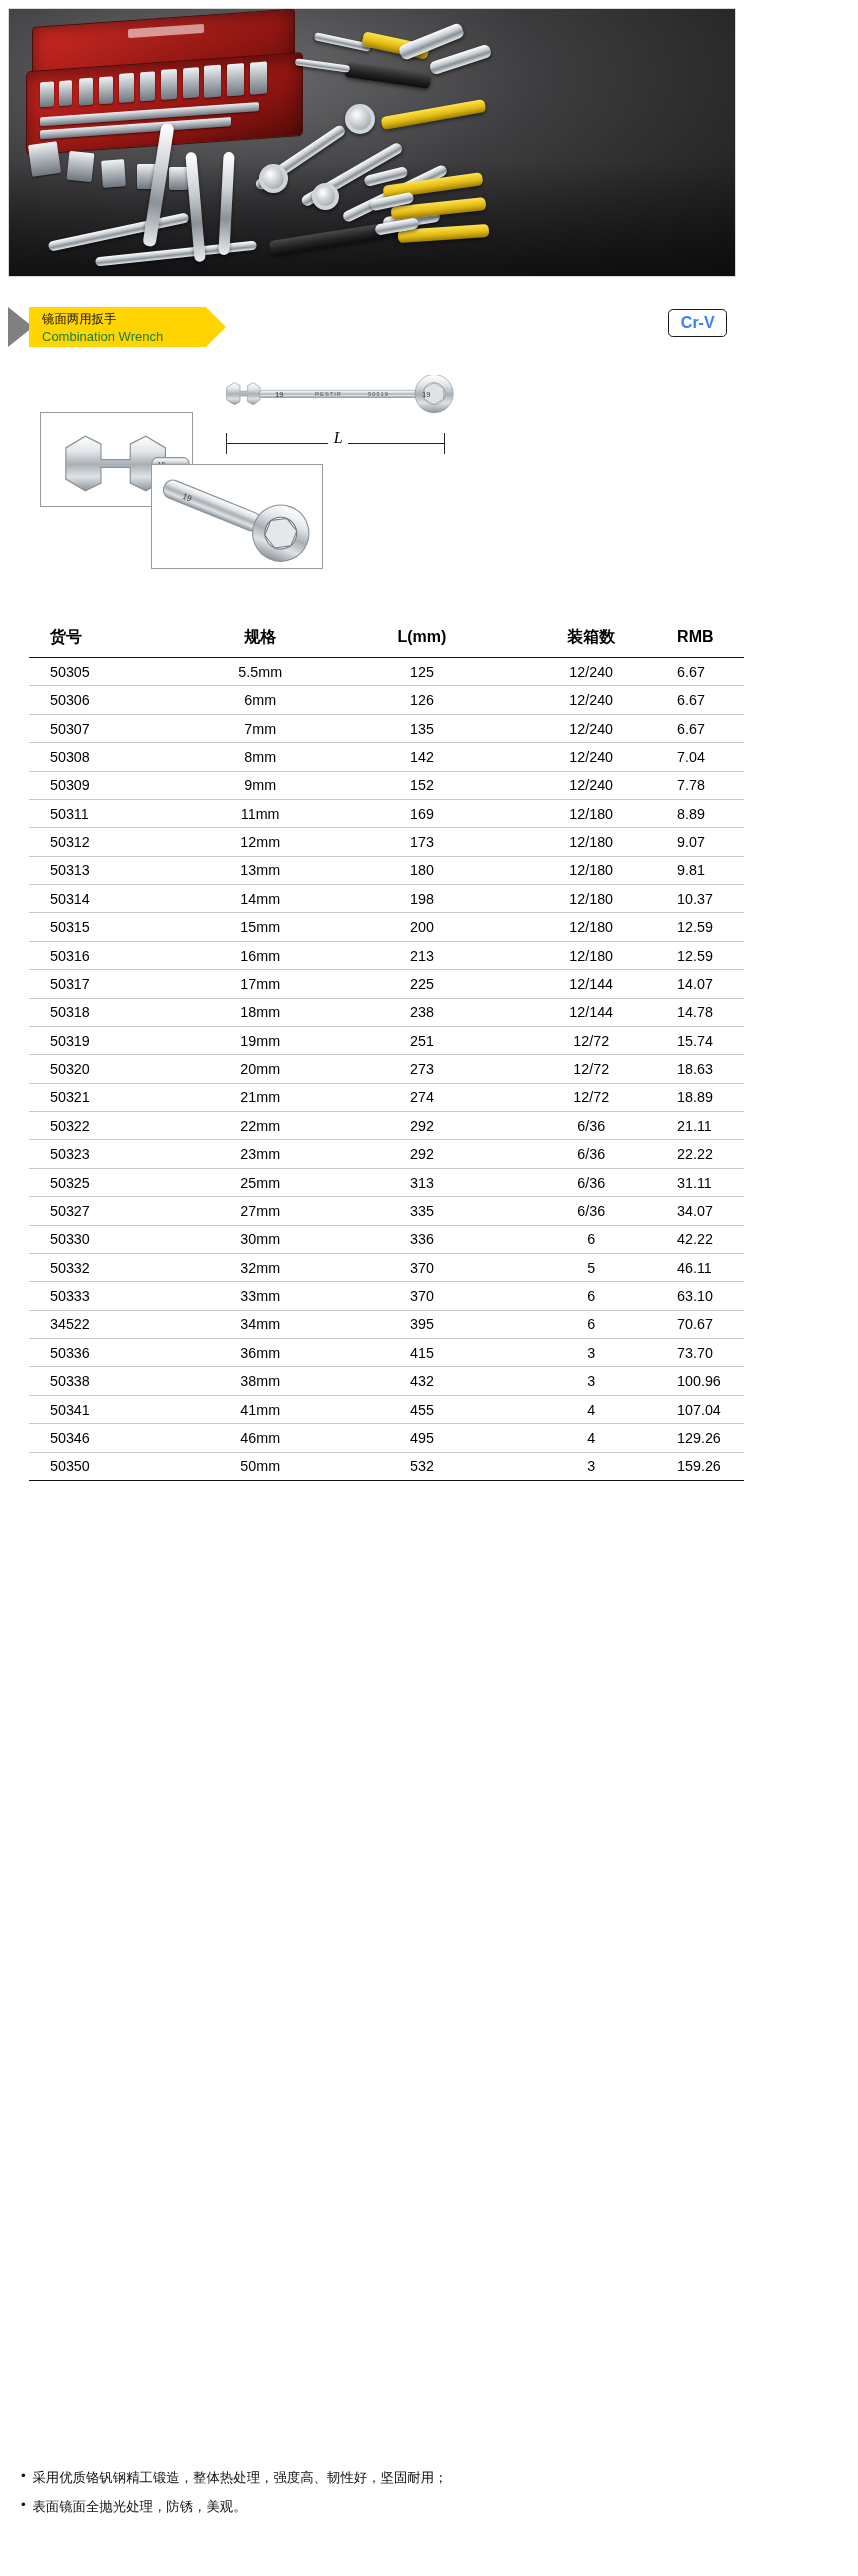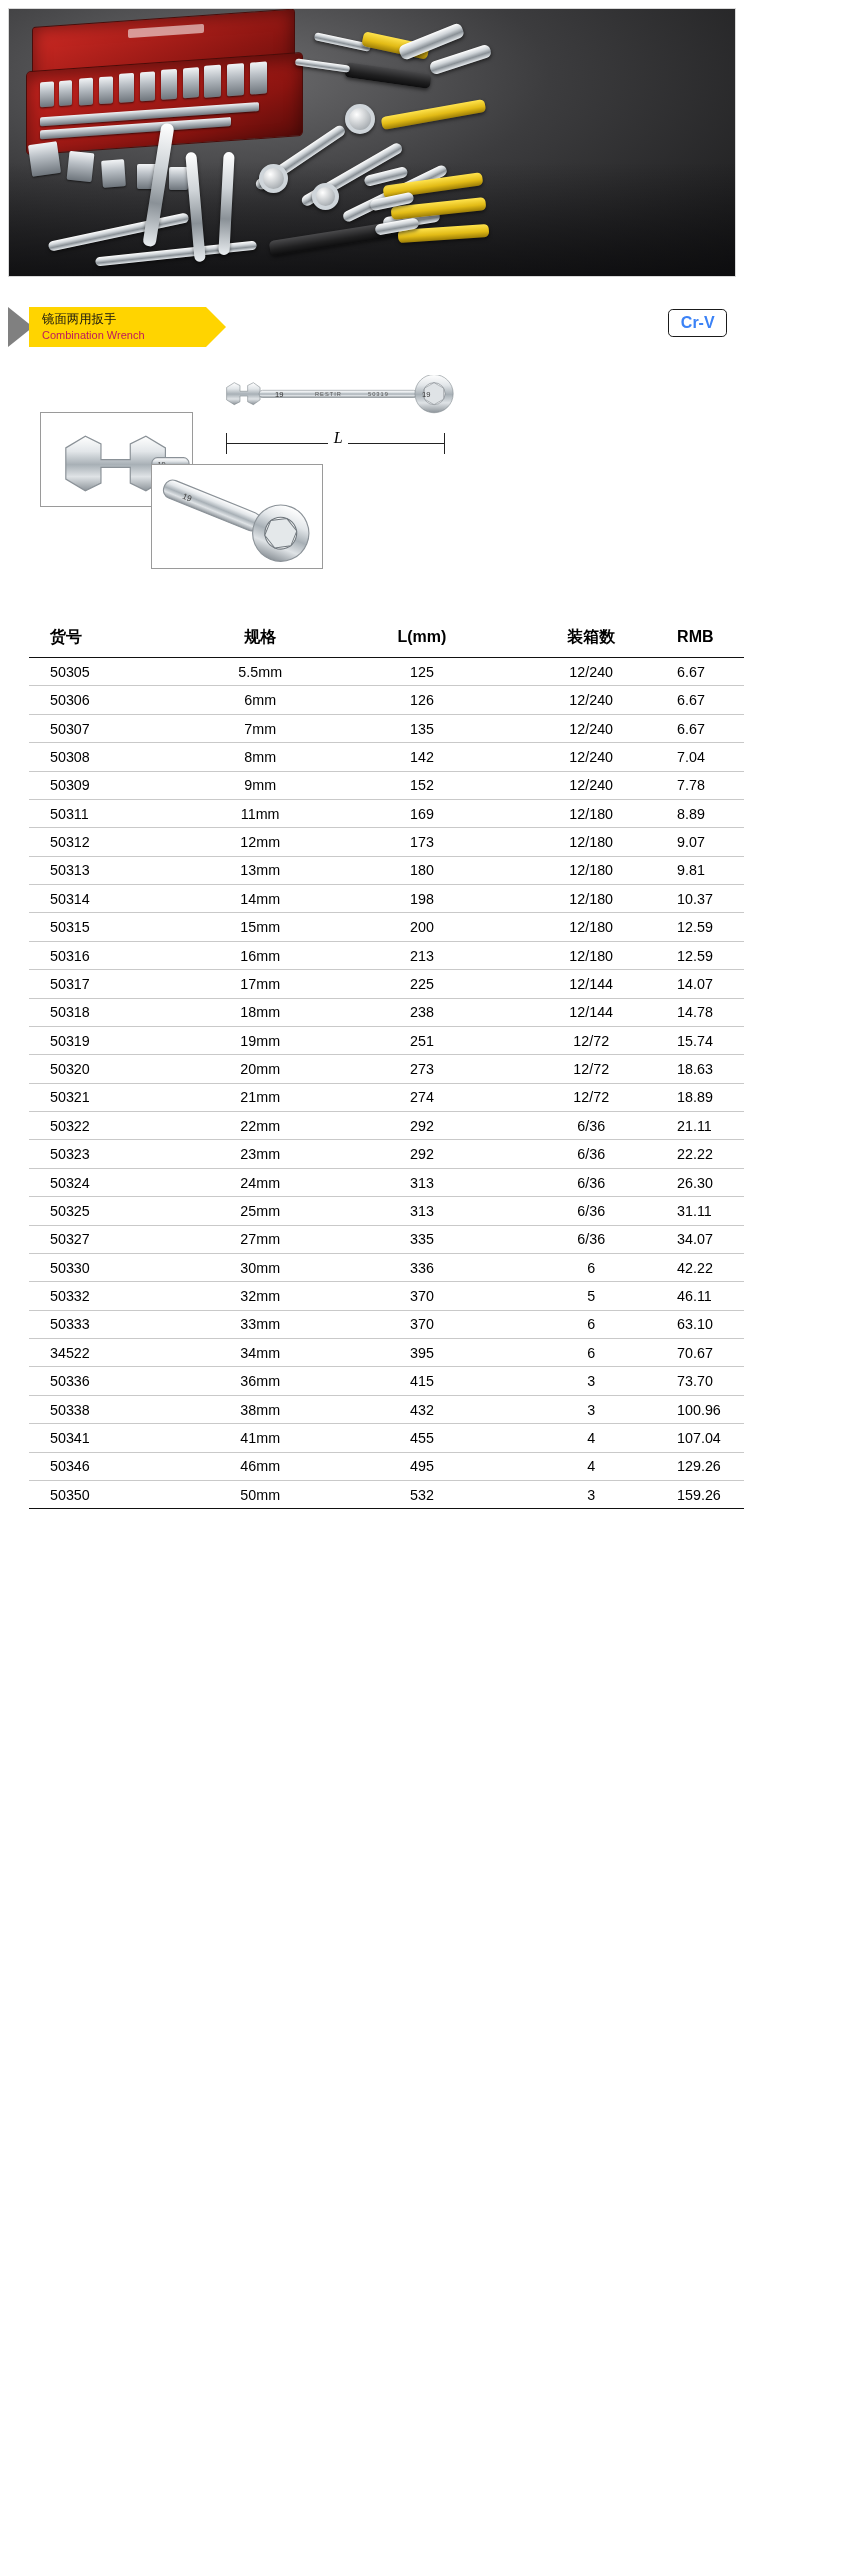--- a/index.html
+++ b/index.html
@@ -92,21 +92,21 @@
   }
   .banner .yellow::after {
     content: ""; position: absolute; right: -20px; top: 0;
     border-top: 20px solid transparent; border-bottom: 20px solid transparent;
     border-left: 20px solid #ffd400;
   }
   .banner .t1 {
     position: absolute; left: 42px; top: 9.5px; font-size: 12.4px; color: #111;
   }
   .banner .t2 {
-    position: absolute; left: 42px; top: 27px; font-size: 11px; color: #be185d; text-align: right;
+    position: absolute; left: 42px; top: 27px; font-size: 13px; color: #15803d; text-align: right;
   }
   .banner .crv {
     position: absolute; right: 17px; top: 7.6px;
     border: 1.9px solid #1a1a1a; border-radius: 4.8px;
     padding: 3.8px 11.4px; font-weight: bold; font-size: 16px; color: #3b82f6;
   }
 
   
   .figure { position: relative; height: 239px; margin-top: 5.7px; }
   .bigwrench { position: absolute; left: 218px; top: 15.3px; width: 239px; height: 44px; }
@@ -422,27 +422,20 @@
             <td class="c4">21.11</td>
           </tr>
           <tr>
             <td class="c0">50323</td>
             <td class="c1">23mm</td>
             <td class="c2">292</td>
             <td class="c3">6/36</td>
             <td class="c4">22.22</td>
           </tr>
           <tr>
-            <td class="c0">50324</td>
-            <td class="c1">24mm</td>
-            <td class="c2">313</td>
-            <td class="c3">6/36</td>
-            <td class="c4">26.30</td>
-          </tr>
-          <tr>
             <td class="c0">50325</td>
             <td class="c1">25mm</td>
             <td class="c2">313</td>
             <td class="c3">6/36</td>
             <td class="c4">31.11</td>
           </tr>
           <tr>
             <td class="c0">50327</td>
             <td class="c1">27mm</td>
             <td class="c2">335</td>
@@ -509,15 +502,19 @@
             <td class="c0">50350</td>
             <td class="c1">50mm</td>
             <td class="c2">532</td>
             <td class="c3">3</td>
             <td class="c4">159.26</td>
           </tr>
         </tbody>
     </table>
   </div>
 
+  <div class="notes">
+    <div class="note">采用优质铬钒钢精工锻造，整体热处理，强度高、韧性好，坚固耐用；</div>
+    <div class="note">表面镜面全抛光处理，防锈，美观。</div>
+  </div>
 
 </div>
 
 
 </body></html>

